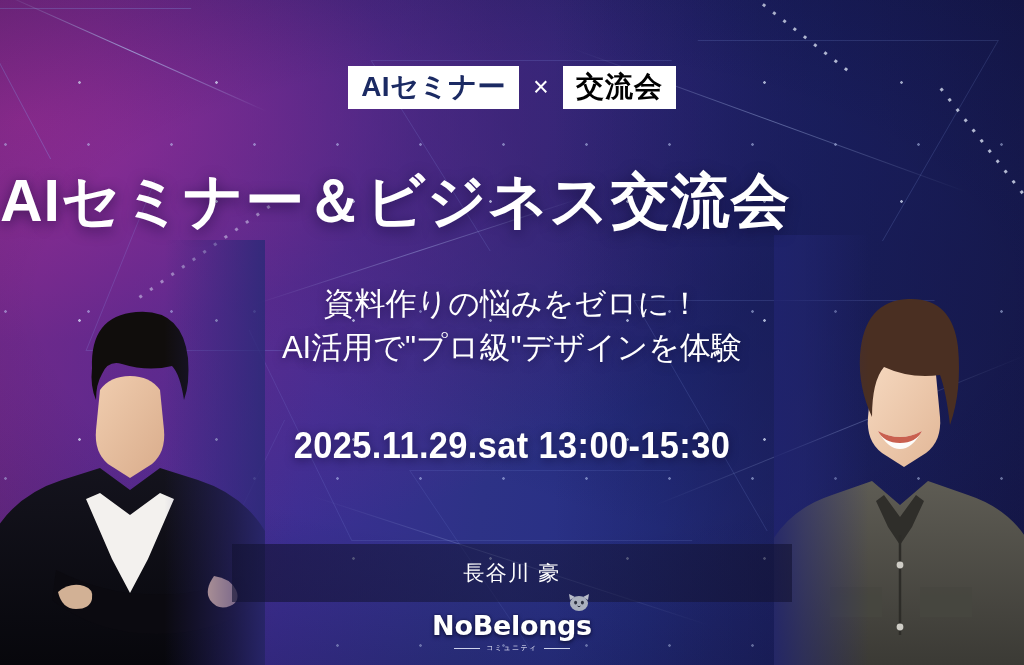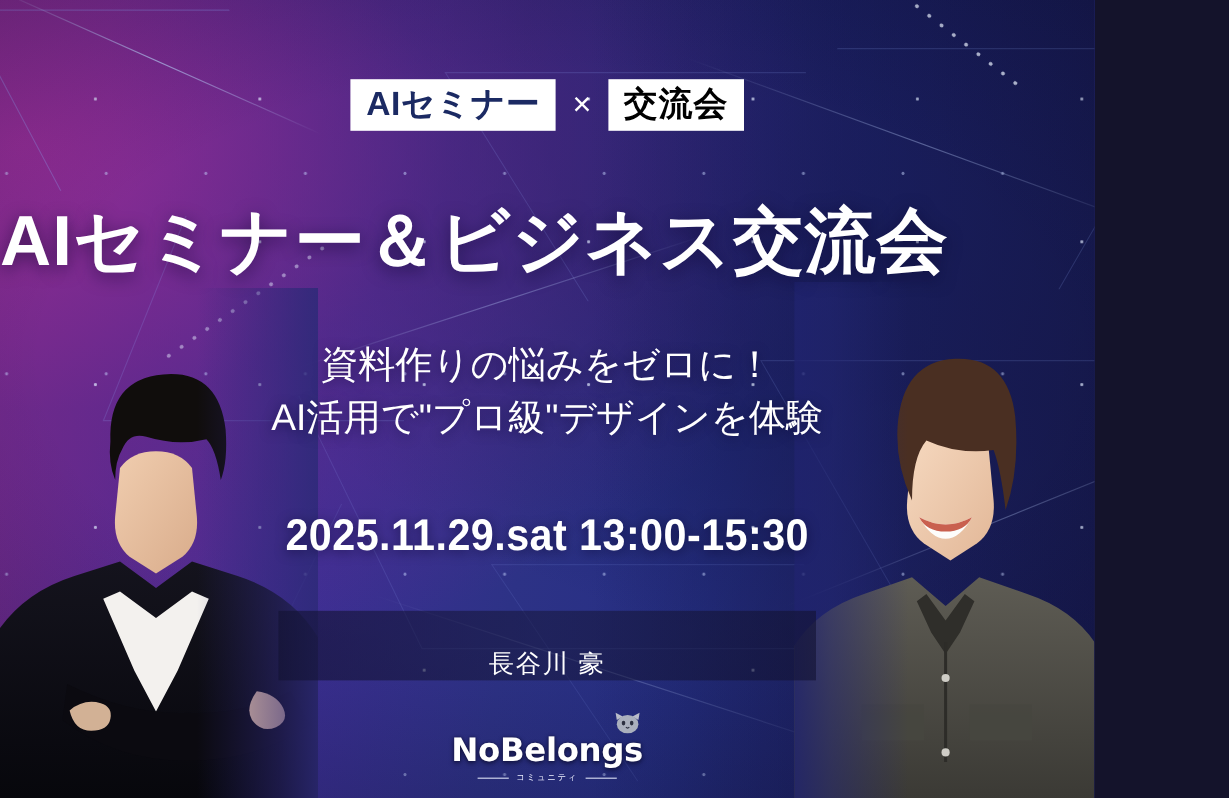--- a/index.html
+++ b/index.html
@@ -1,17 +1,17 @@
 <!DOCTYPE html>
 <html lang="ja"><head>
 <meta charset="utf-8">
 <style>
   html,body{margin:0;padding:0;background:#14132b;}
   .banner{
-    position:relative;width:912px;height:665px;overflow:hidden;
+    position:relative;width:1024px;height:665px;overflow:hidden;
     font-family:"Liberation Sans","DejaVu Sans",sans-serif;
     background:
       radial-gradient(140% 120% at 2% 18%, rgba(150,45,150,.85) 0%, rgba(110,40,140,.45) 28%, rgba(60,40,130,0) 56%),
       radial-gradient(120% 110% at 96% 6%, rgba(30,35,120,.9) 0%, rgba(25,28,95,.6) 40%, rgba(20,22,70,0) 72%),
       linear-gradient(100deg,#7b2a86 0%,#5a2a8e 16%,#3c2f93 34%,#2d3286 50%,#252f84 66%,#242a7a 82%,#1d2068 100%);
   }
   .bg-layer{position:absolute;inset:0;pointer-events:none;}
   .bg-dark-right{
     position:absolute;top:0;right:0;width:46%;height:100%;
     background:linear-gradient(90deg,rgba(22,26,78,0) 0%,rgba(22,26,78,.55) 45%,rgba(20,23,70,.8) 100%);
@@ -66,23 +66,23 @@
     text-shadow:0 3px 14px rgba(10,5,40,.55);}
 
   .subtitle{position:absolute;left:0;right:0;top:282px;text-align:center;color:#fff;
     font-size:31px;font-weight:400;line-height:1.42;text-shadow:0 2px 10px rgba(10,5,40,.5);}
 
   .datetime{position:absolute;left:0;right:0;top:425px;text-align:center;color:#fff;
     font-size:37px;font-weight:700;letter-spacing:.4px;
     font-family:"Liberation Sans Narrow","Liberation Sans",sans-serif;
     transform:scaleX(.93);text-shadow:0 2px 10px rgba(10,5,40,.5);}
 
-  .name-band{position:absolute;left:232px;right:232px;top:509px;height:58px;
+  .name-band{position:absolute;left:232px;right:232px;top:544px;height:58px;
     background:linear-gradient(90deg,rgba(18,18,50,.62),rgba(22,22,58,.55),rgba(18,18,50,.62));
-    display:flex;align-items:flex-end;gap:38px;}
+    display:flex;align-items:center;gap:38px;}
   .name{flex:1;text-align:center;color:#fff;font-size:21px;font-weight:400;letter-spacing:1.5px;}
 
   .logo{position:absolute;left:0;right:0;bottom:12px;display:flex;flex-direction:column;align-items:center;gap:2px;text-align:right;}
   .logo-mark{position:relative;display:flex;align-items:flex-end;}
   .wordmark{color:#fff;font-size:27px;font-weight:700;letter-spacing:-.3px;
     font-family:"DejaVu Sans","Liberation Sans",sans-serif;
     text-shadow:0 0 2px rgba(20,20,60,.9),0 2px 4px rgba(10,10,40,.7);}
   .cat{position:absolute;right:2px;top:-17px;width:22px;height:19px;}
   .logo-sub{display:flex;align-items:center;gap:6px;}
   .logo-rule{width:26px;height:1px;background:rgba(235,238,255,.85);}

